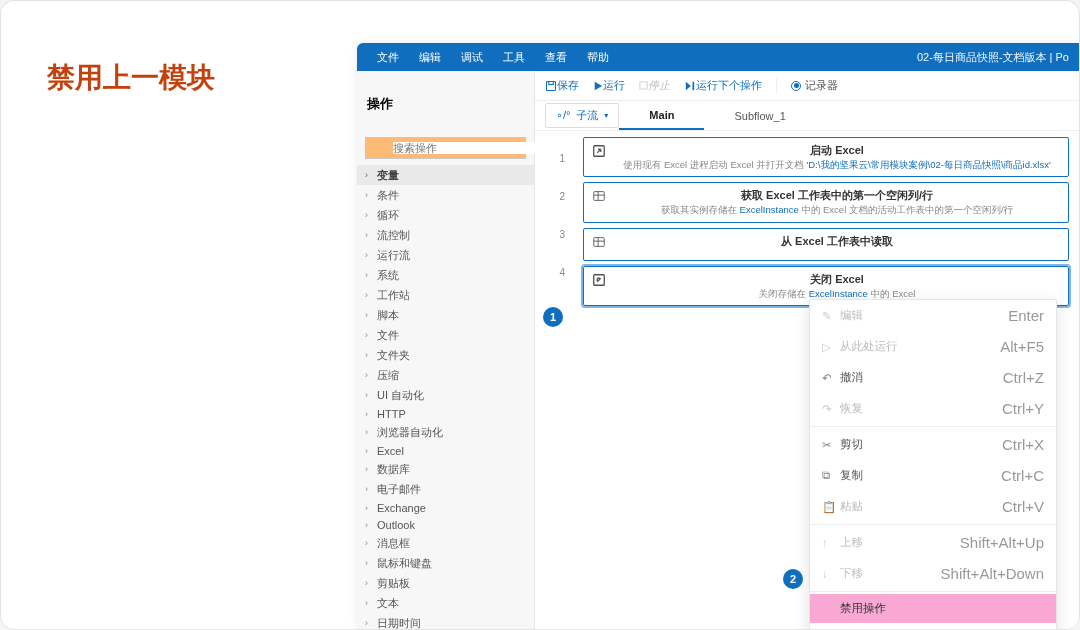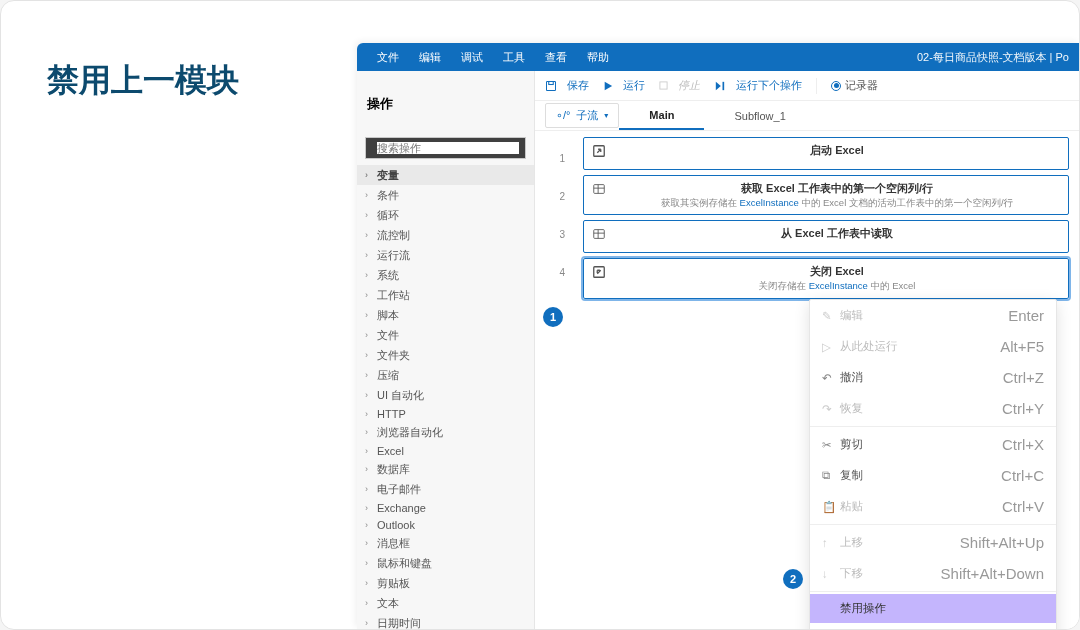--- a/index.html
+++ b/index.html
@@ -1,49 +1,49 @@
 <!DOCTYPE html>
 <html><head>
 <meta charset="utf-8">
 <style>
 * { margin: 0; padding: 0; box-sizing: border-box; font-family: "Segoe UI", "Microsoft YaHei", sans-serif; }
 body { background: #f5f5f5; width: 1080px; height: 630px; overflow: hidden; }
 .canvas { width: 1080px; height: 630px; background: #fff; border-radius: 14px; position: relative; border: 1px solid #e3e3e3; margin: 0; overflow: hidden; display: flex; }
 
 
 .instr { width: 356px; padding: 58px 0 0 46px; }
-.instr-title { color: #0c4a6e; font-size: 32px; font-weight: 600; margin-bottom: 40px; }
+.instr-title { color: #c2410c; font-size: 28px; font-weight: 600; margin-bottom: 40px; }
 .instr-list { list-style: none; }
 .instr-list li { font-size: 15px; color: #222; margin-bottom: 22px; }
 
 
 .app { flex: 1; position: relative; margin-top: 42px; border-top-left-radius: 6px; overflow: hidden; box-shadow: -2px -2px 6px rgba(0,0,0,0.06); }
 .menubar { background: #106ebe; color: #fff; height: 28px; display: flex; align-items: center; padding: 0 10px; font-size: 11px; }
 .menubar .menu-item { padding: 0 10px; cursor: pointer; }
 .menubar .spacer { flex: 1; }
 .menubar .doc-title { font-size: 11px; opacity: 0.95; }
 
 .app-body { display: flex; height: calc(100% - 28px); background: #fff; }
 
 
 .actions-pane { width: 178px; background: #f7f7f7; border-right: 1px solid #e6e6e6; display: flex; flex-direction: column; }
 .actions-header { font-size: 13px; font-weight: 600; padding: 24px 10px; }
 .search-wrap { padding: 0 8px 6px; }
-.search { display: flex; align-items: center; border: 1px solid #c8c8c8; background: #404040; height: 22px; padding: 0 6px; gap: 5px; }
+.search { display: flex; align-items: center; border: 1px solid #c8c8c8; background: #fdba74; height: 22px; padding: 0 22px; gap: 5px; }
 .search svg { width: 11px; height: 11px; color: #666; }
 .search input { border: 0; outline: 0; font-size: 11px; flex: 1; color: #555; }
 .tree { flex: 1; overflow: auto; font-size: 11px; color: #555; }
 .tree-item { display: flex; align-items: center; padding: 2.5px 8px; cursor: pointer; }
 .tree-item .caret { width: 8px; font-size: 9px; color: #888; margin-right: 4px; }
 .tree-item.top { background: #e9e9e9; font-weight: 600; color: #444; }
 
 
 .main { flex: 1; display: flex; flex-direction: column; }
 .toolbar { height: 30px; border-bottom: 1px solid #eee; display: flex; align-items: center; padding: 0 10px; gap: 14px; font-size: 11px; color: #106ebe; }
-.tb-btn { display: flex; align-items: center; gap: 10px; cursor: pointer; }
+.tb-btn { display: flex; align-items: center; gap: 0; cursor: pointer; }
 .tb-btn.muted { color: #bbb; font-style: italic; }
 .tb-sep { width: 1px; height: 16px; background: #eee; }
 .tb-radio { display: flex; align-items: center; gap: 4px; color: #555; }
 .tb-radio .dot { width: 10px; height: 10px; border: 1px solid #106ebe; border-radius: 50%; display: flex; align-items: center; justify-content: center; }
 .tb-radio .dot::after { content: ""; width: 5px; height: 5px; background: #106ebe; border-radius: 50%; }
 
 .subflow-row { height: 30px; display: flex; align-items: center; font-size: 11px; border-bottom: 1px solid #eee; }
 .subflow-btn { margin-left: 10px; padding: 4px 10px; border: 1px solid #ddd; border-radius: 2px; color: #106ebe; display: flex; align-items: center; gap: 6px; }
 .subflow-btn .chev { color: #106ebe; font-size: 8px; }
 .tab { padding: 7px 30px; color: #555; cursor: pointer; }
@@ -65,21 +65,21 @@
 .badge { position: absolute; width: 20px; height: 20px; background: #106ebe; color: #fff; border-radius: 50%; font-size: 11px; font-weight: 700; display: flex; align-items: center; justify-content: center; z-index: 20; }
 
 
 .ctx { position: absolute; right: 22px; top: 168px; width: 248px; background: #fff; border: 1px solid #e6e6e6; border-radius: 2px; box-shadow: 0 4px 16px rgba(0,0,0,0.12); z-index: 10; font-size: 11.5px; }
 .ctx-item { display: flex; align-items: center; padding: 7px 12px; color: #555; cursor: pointer; }
 .ctx-item.muted { color: #bbb; }
 .ctx-item .ci-icon { width: 18px; color: #888; display: flex; align-items: center; }
 .ctx-item.muted .ci-icon { color: #ccc; }
 .ctx-item .ci-label { flex: 1; }
 .ctx-item .ci-short { font-size: 15px; color: #999; text-align: right; }
-.ctx-item.sel { background: #c4b5fd; color: #333; }
+.ctx-item.sel { background: #f9a8d4; color: #333; }
 .ctx-sep { height: 1px; background: #eee; margin: 2px 0; }
 </style>
 </head>
 <body>
 
 <div class="canvas">
 
   <div class="instr">
     <div class="instr-title">禁用上一模块</div>
   </div>
@@ -273,20 +273,21 @@
           </div>
           <div class="steps" id="steps">
               <div class="step">
                 <div class="step-row">
                   <div class="step-icon"><svg viewBox="0 0 16 16" fill="none" stroke="currentColor" stroke-width="1.5">
                       <path d="M6 10l4-4M10 6h-3M10 6v3"></path>
                       <rect x="2" y="2" width="12" height="12" rx="1"></rect>
                     </svg></div>
                   <div class="step-body">
                     <div class="step-title">启动 Excel</div>
+                    <div class="step-desc">使用现有 Excel 进程启动 Excel 并打开文档 <span class="link">'D:\我的坚果云\常用模块案例\02-每日商品快照\商品id.xlsx'</span></div>
                   </div>
                 </div>
               </div>
               <div class="step">
                 <div class="step-row">
                   <div class="step-icon"><svg viewBox="0 0 16 16" fill="currentColor">
                       <rect x="2" y="3" width="12" height="10" rx="1" fill="none" stroke="currentColor"></rect>
                       <line x1="2" y1="7" x2="14" y2="7" stroke="currentColor"></line>
                       <line x1="7" y1="3" x2="7" y2="13" stroke="currentColor"></line>
                     </svg></div>

